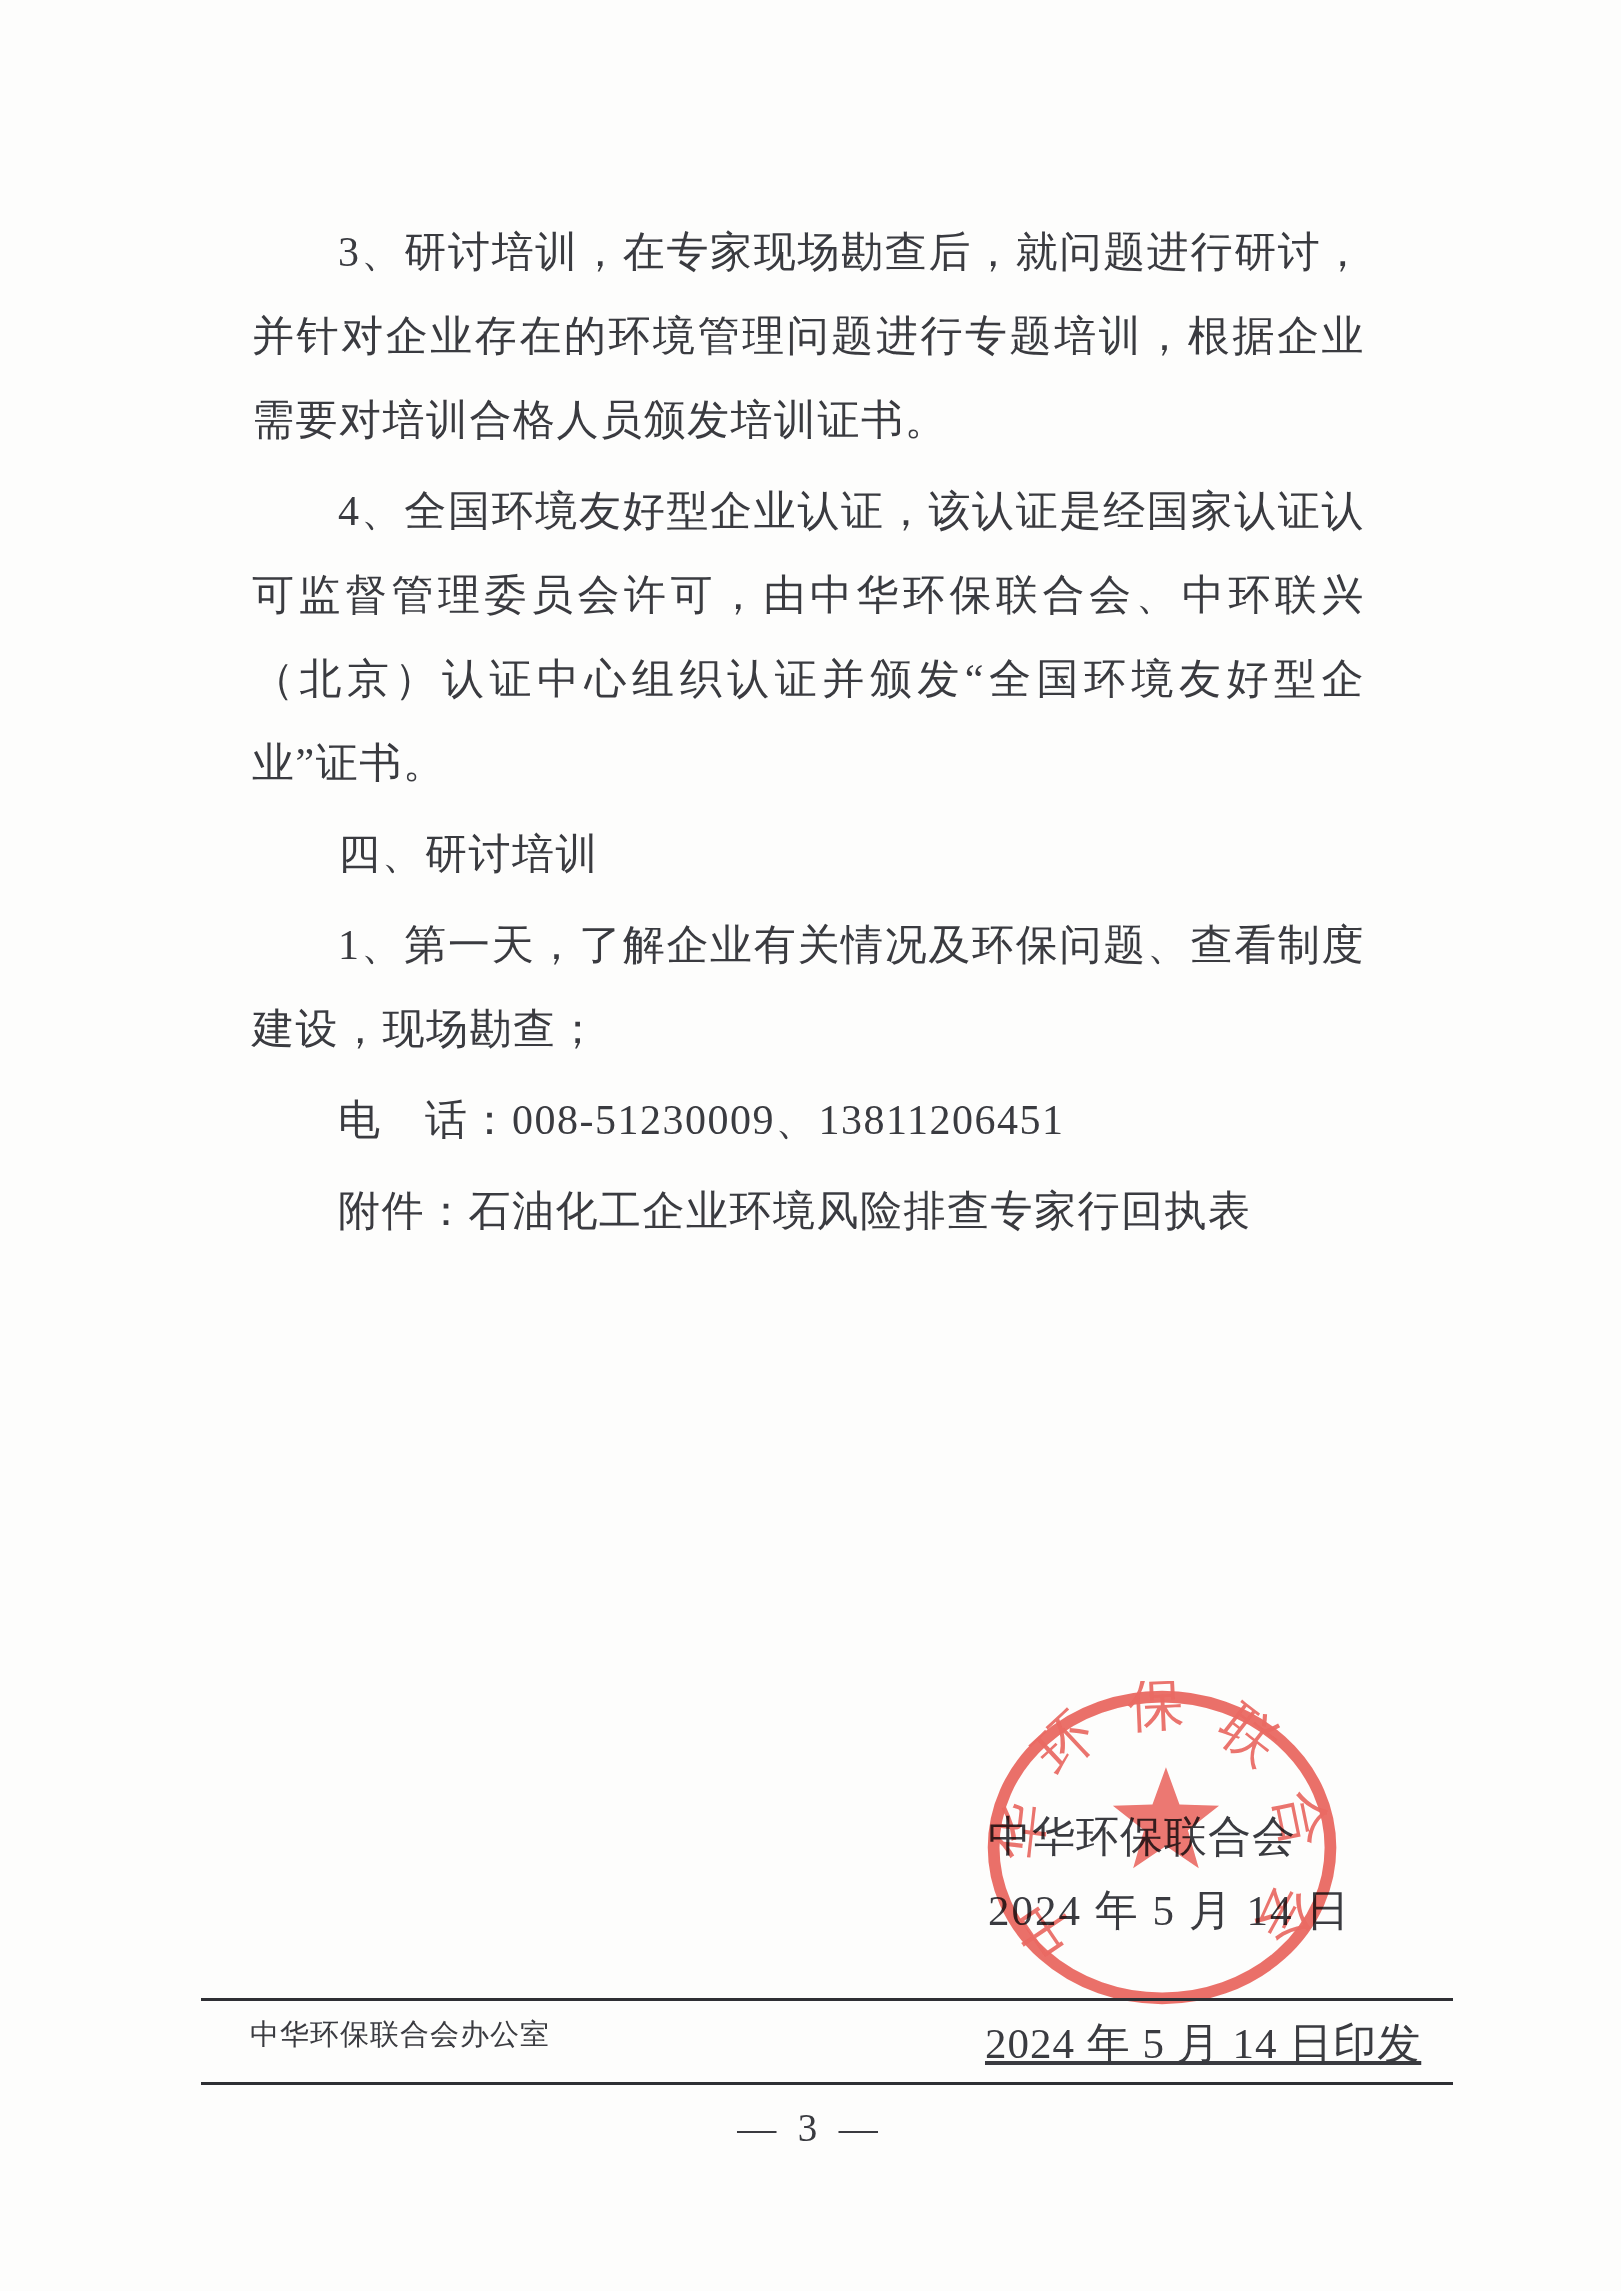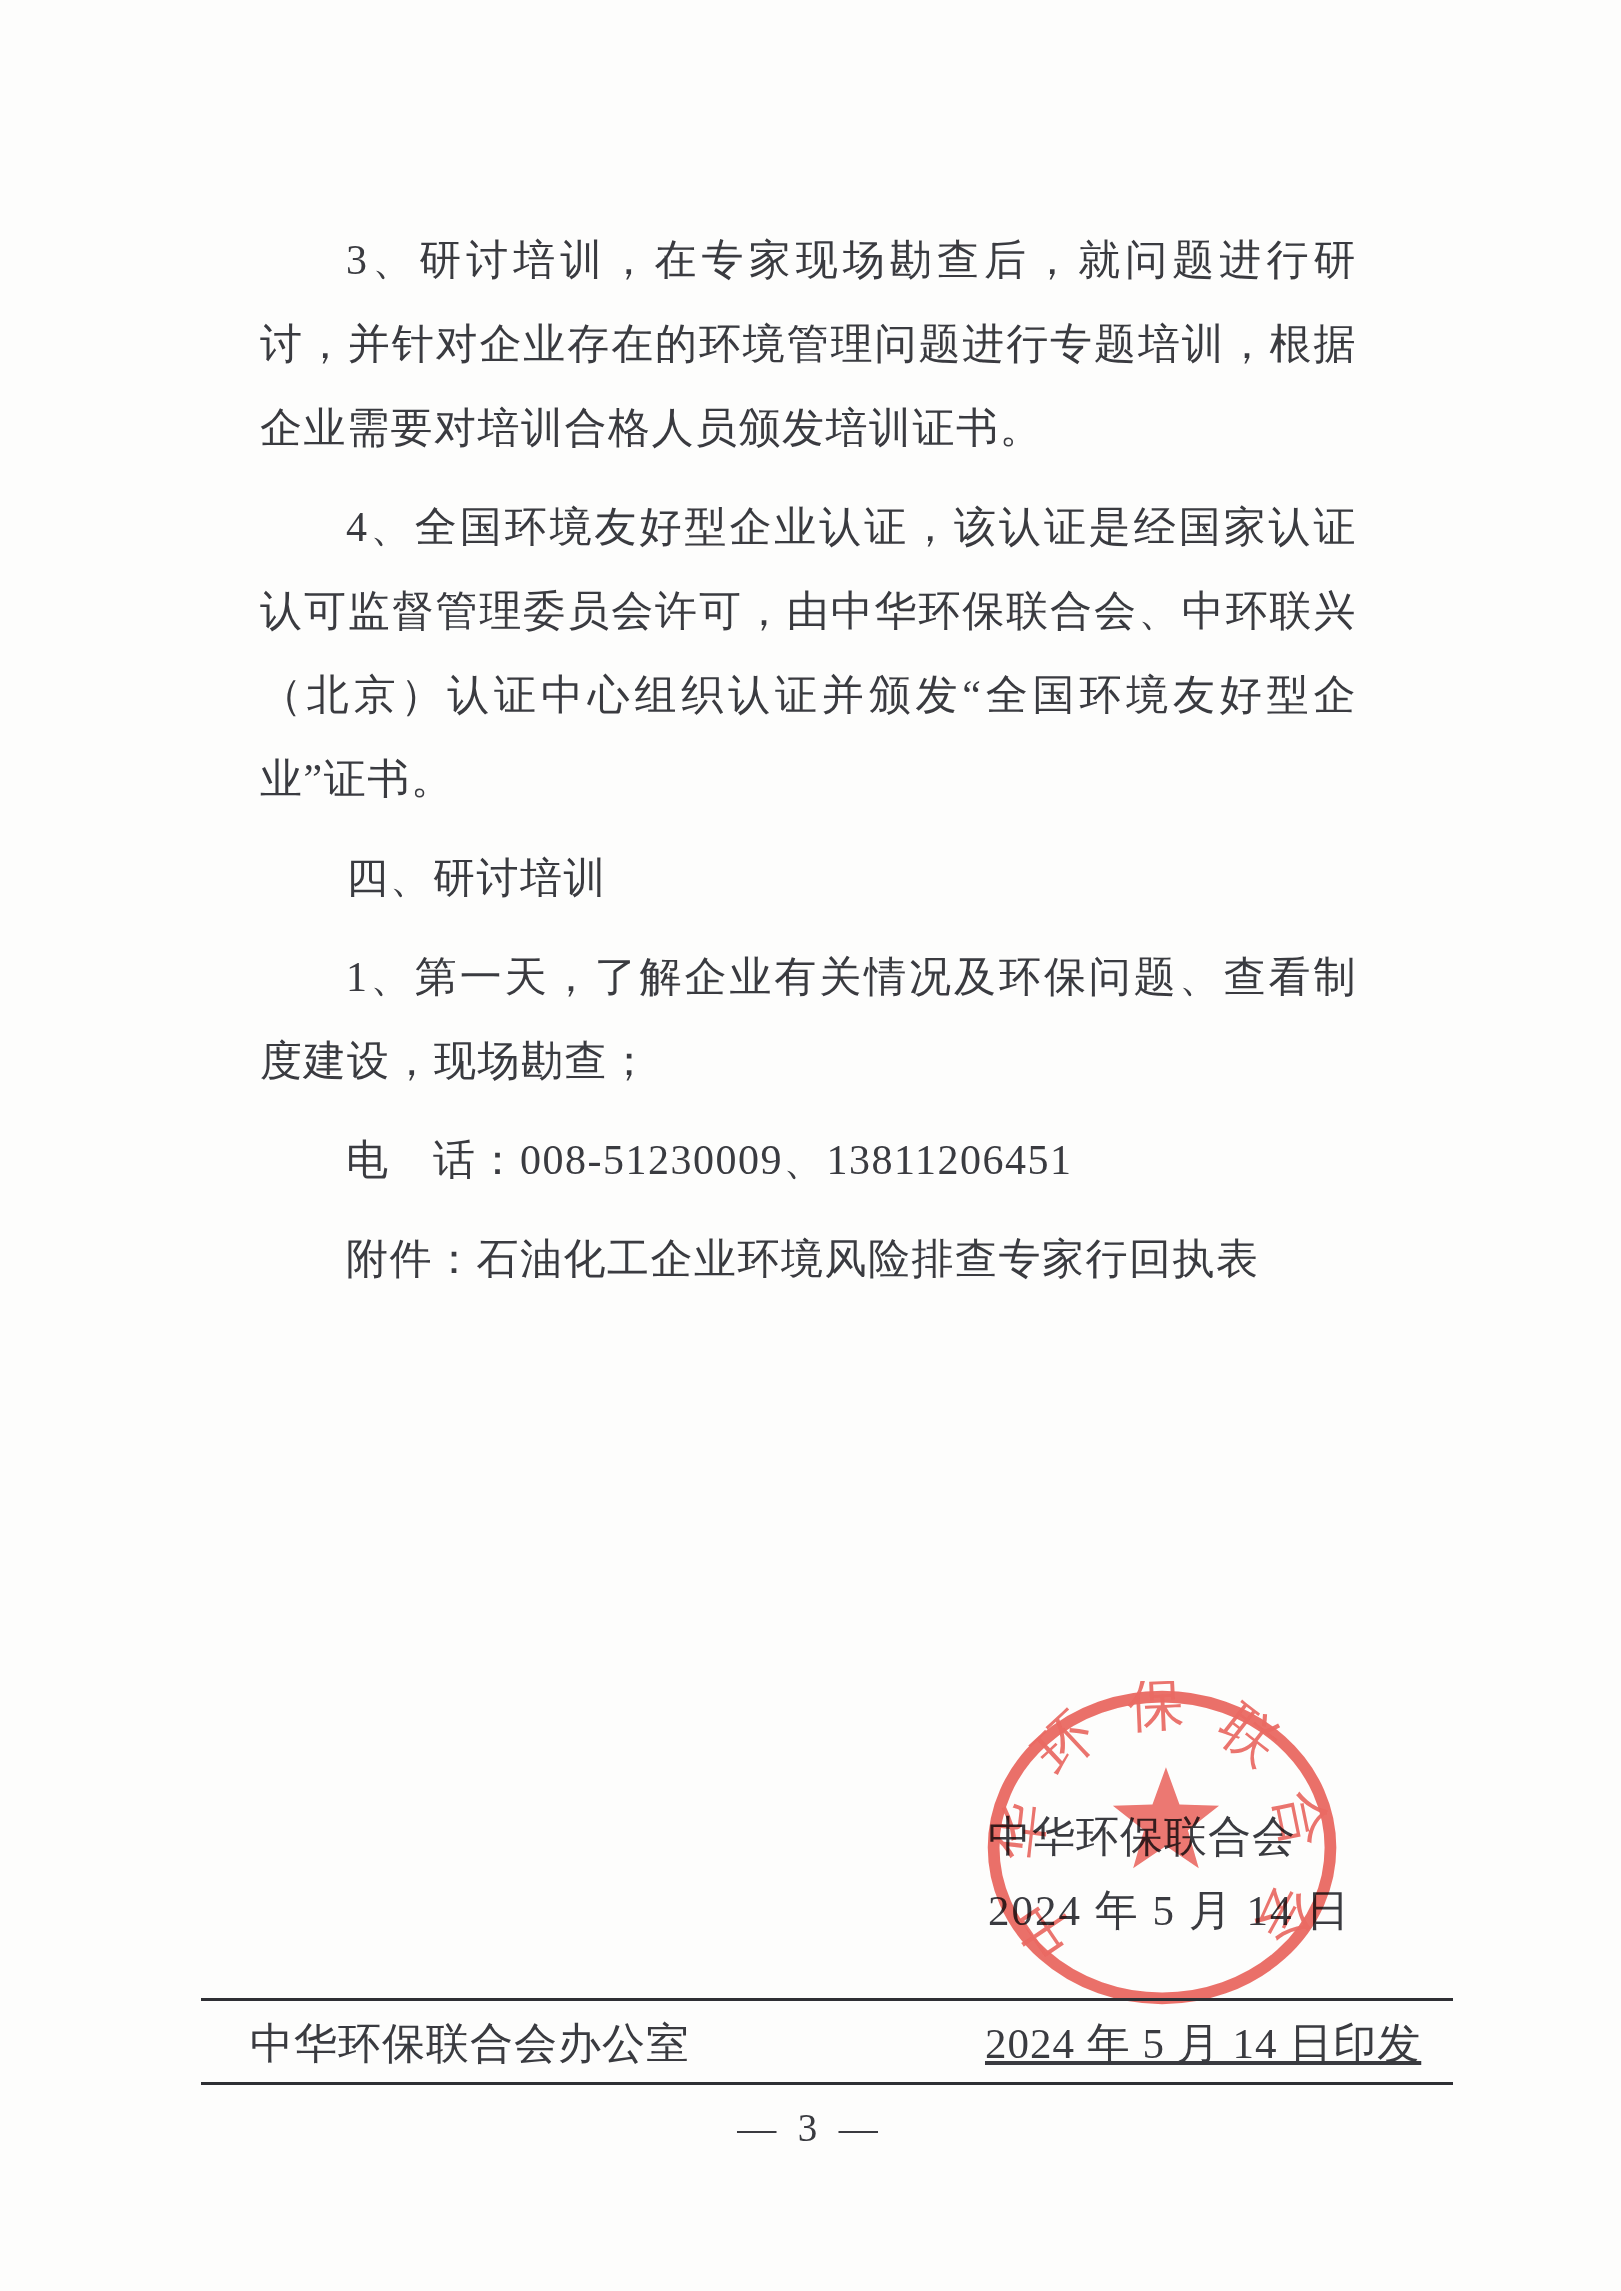--- a/index.html
+++ b/index.html
@@ -11,40 +11,40 @@
     overflow:hidden;
     font-family:"Liberation Serif","DejaVu Serif",serif;
     color:#3a3b40;
   }
   
   .doc-body{
     position:absolute;left:245px;top:203px;width:1127px;
     font-size:42px;line-height:84px;letter-spacing:1.5px;
     text-align:justify;text-justify:inter-character;
   }
-  .doc-body p{margin:15px;text-indent:86px;}
+  .doc-body p{margin:7px;text-indent:86px;}
   
   .signature{position:absolute;left:988px;top:1808px;font-size:43px;color:#3a3b40;}
   .sig-org{letter-spacing:1px;}
   .sig-date{margin-top:15.7px;letter-spacing:2px;}
   
   .seal{
     position:absolute;left:976px;top:1681px;width:376px;height:337px;
     mix-blend-mode:multiply;opacity:.85;pointer-events:none;
   }
   .seal svg{display:block;}
   .seal-arc-text{
     font-family:"Liberation Serif","DejaVu Serif",serif;
     font-size:58px;fill:#e84f47;opacity:.92;
   }
   
   .footer-rule{position:absolute;left:201px;width:1252px;height:2.9px;background:#2e2f34;}
   .rule-top{top:1998px;}
   .rule-bottom{top:2082px;}
-  .footer-office{position:absolute;left:250px;top:2015px;font-size:43px;letter-spacing:1px;}
+  .footer-office{position:absolute;left:250px;top:2015px;font-size:29px;letter-spacing:1px;}
   .footer-date{position:absolute;left:985px;top:2015px;font-size:43px;letter-spacing:1px;text-decoration:underline;}
   .page-number{position:absolute;left:0;right:0;top:2105px;text-align:center;font-size:39px;letter-spacing:5.9px;}
 </style>
 </head>
 <body>
 
 <div class="page">
 
   <div class="doc-body">
     <p>3、研讨培训，在专家现场勘查后，就问题进行研讨，并针对企业存在的环境管理问题进行专题培训，根据企业需要对培训合格人员颁发培训证书。</p>

